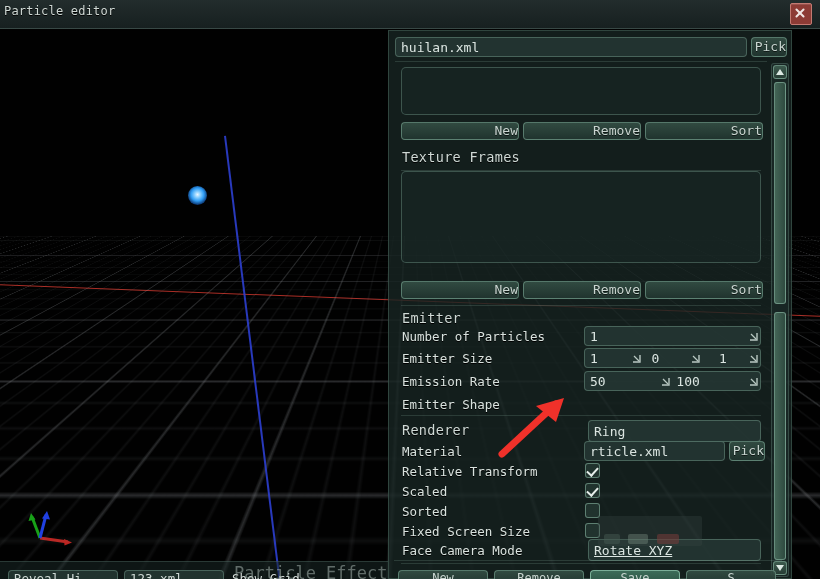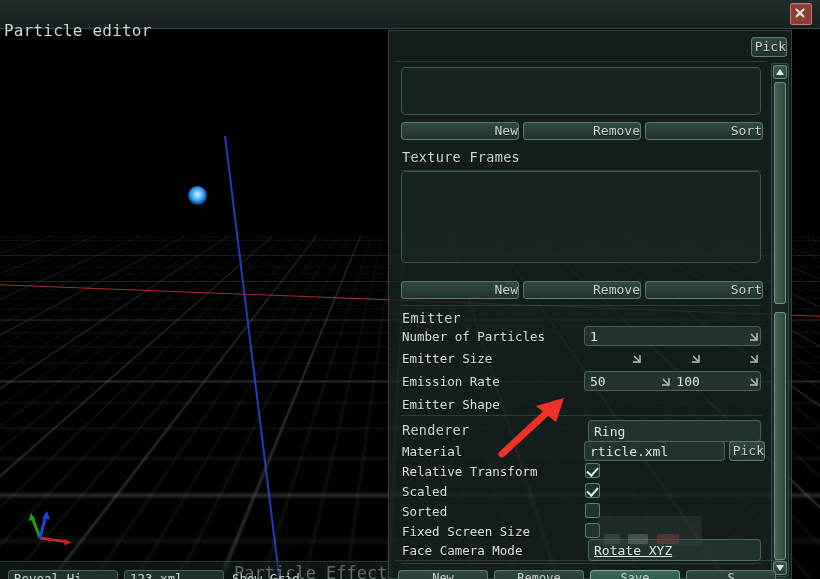--- a/index.html
+++ b/index.html
@@ -74,22 +74,22 @@
   .gizmo { position: absolute; left: 22px; top: 498px; width: 60px; height: 60px; }
 
   
   .titlebar {
     position: absolute; left: 0; top: 0;
     width: 820px; height: 28px;
     background: linear-gradient(to bottom, rgba(40,52,52,0.86), rgba(26,36,36,0.88));
     border-bottom: 1px solid rgba(110,140,130,0.30);
   }
   .titlebar .title {
-    position: absolute; left: 4px; top: 21px;
-    font-size: 16px; color: #cfd8d4;
+    position: absolute; left: 4px; top: 4px;
+    font-size: 12px; color: #cfd8d4;
     letter-spacing: .2px;
     text-shadow: 0 1px 0 #000;
   }
   .close-btn {
     position: absolute; right: 8px; top: 3px;
     width: 20px; height: 20px;
     background: #8c3b35;
     border: 1px solid #c27a72;
     border-radius: 2px;
     box-shadow: inset 0 1px 0 rgba(255,255,255,.12);
@@ -315,20 +315,21 @@
   <div class="titlebar">
     <div class="title">Particle editor</div>
     <div class="close-btn">
       <div class="x1"></div>
       <div class="x2"></div>
     </div>
   </div>
 
   <div class="panel">
 
+    <div class="field" style="position:absolute;left:6px;top:6px;width:352px;height:20px;">huilan.xml</div>
     <div class="btn" style="position:absolute;left:362px;top:6px;width:36px;height:20px;line-height:18px;">Pick</div>
 
     <div class="sep" style="position:absolute;left:6px;top:30px;width:372px;"></div>
 
     <div class="listbox" style="position:absolute;left:12px;top:36px;width:360px;height:48px;"></div>
     <div class="btn" style="position:absolute;left:12px;top:91px;width:118px;height:18px;line-height:16px;">New</div>
     <div class="btn" style="position:absolute;left:134px;top:91px;width:118px;height:18px;line-height:16px;">Remove</div>
     <div class="btn" style="position:absolute;left:256px;top:91px;width:118px;height:18px;line-height:16px;">Sort</div>
 
     <div class="sep" style="position:absolute;left:12px;top:139px;width:360px;"></div>
@@ -346,20 +347,27 @@
     <div class="lbl" style="position:absolute;left:13px;top:298px;">Number of Particles</div>
     <div class="field" style="position:absolute;left:195px;top:295px;width:177px;height:20px;">1</div>
     <span class="drag-ico" style="position:absolute;left:360px;top:301px;">
       <svg width="9" height="9" viewBox="0 0 9 9">
           <path d="M8 1 L8 8 L1 8" fill="none" stroke="#b9c8c2" stroke-width="1.4"></path>
           <path d="M7 7 L2 2" stroke="#b9c8c2" stroke-width="1.2"></path>
         </svg>
     </span>
 
     <div class="lbl" style="position:absolute;left:13px;top:320px;">Emitter Size</div>
+    <div class="field" style="position:absolute;left:195px;top:317px;width:177px;height:20px;">
+      <span>1</span>
+      <span style="display:inline-block;width:38px;"></span>
+      <span>0</span>
+      <span style="display:inline-block;width:44px;"></span>
+      <span>1</span>
+    </div>
     <span class="drag-ico" style="position:absolute;left:243px;top:323px;">
       <svg width="9" height="9" viewBox="0 0 9 9">
           <path d="M8 1 L8 8 L1 8" fill="none" stroke="#b9c8c2" stroke-width="1.4"></path>
           <path d="M7 7 L2 2" stroke="#b9c8c2" stroke-width="1.2"></path>
         </svg>
     </span>
     <span class="drag-ico" style="position:absolute;left:302px;top:323px;">
       <svg width="9" height="9" viewBox="0 0 9 9">
           <path d="M8 1 L8 8 L1 8" fill="none" stroke="#b9c8c2" stroke-width="1.4"></path>
           <path d="M7 7 L2 2" stroke="#b9c8c2" stroke-width="1.2"></path>

